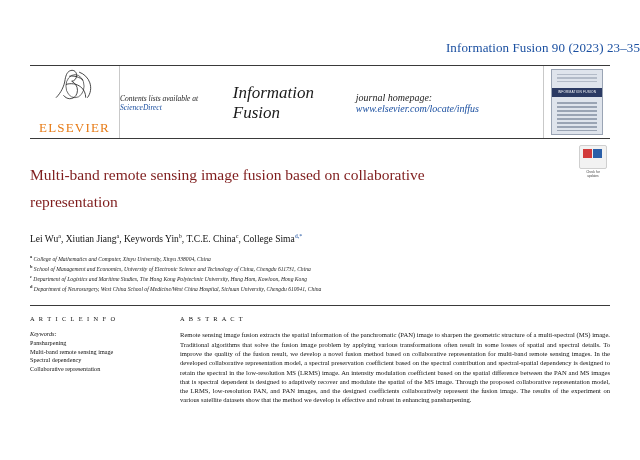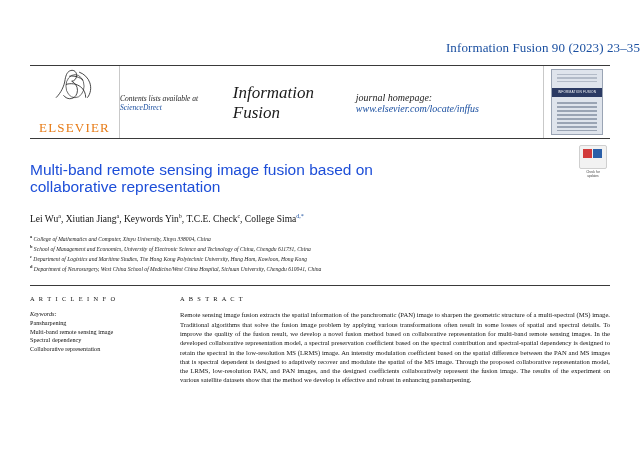--- a/index.html
+++ b/index.html
@@ -137,23 +137,23 @@
     background: #b3bbc8;
     margin-bottom: 2px;
   }
   
   .title-block {
     margin: 22px 30px 0 30px;
     position: relative;
   }
   .paper-title {
     font-size: 15.5px;
-    line-height: 17px;
-    color: #1d4ed8;
-    font-family: Liberation Sans, sans-serif;
+    line-height: 27px;
+    color: #7f1d1d;
+    font-family: Liberation Serif, serif;
     max-width: 430px;
   }
   .crossmark {
     position: absolute;
     right: 2px;
     top: -16px;
     width: 30px;
     text-align: center;
   }
   .crossmark-box {
@@ -315,21 +315,21 @@
       <div class="crossmark-label">Check for</div>
       <div class="crossmark-label">updates</div>
     </div>
     <div class="paper-title">Multi-band remote sensing image fusion based on collaborative representation</div>
   </div>
 
   <div class="authors">
     <span><span>Lei Wu</span><sup>a</sup></span>,
     <span><span>Xiutian Jiang</span><sup>a</sup></span>,
     <span><span>Keywords Yin</span><sup>b</sup></span>,
-    <span><span>T.C.E. Check</span><sup>c</sup></span>,
+    <span><span>T.C.E. China</span><sup>c</sup></span>,
     <span><span>College Sima</span><sup class="sup-blue">d,*</sup></span>
   </div>
 
   <div class="affiliations">
     <div><sup>a</sup> <span>College of Mathematics and Computer, Xinyu University, Xinyu 338004, China</span></div>
     <div><sup>b</sup> <span>School of Management and Economics, University of Electronic Science and Technology of China, Chengdu 611731, China</span></div>
     <div><sup>c</sup> <span>Department of Logistics and Maritime Studies, The Hong Kong Polytechnic University, Hung Hom, Kowloon, Hong Kong</span></div>
     <div><sup>d</sup> <span>Department of Neurosurgery, West China School of Medicine/West China Hospital, Sichuan University, Chengdu 610041, China</span></div>
   </div>
 

